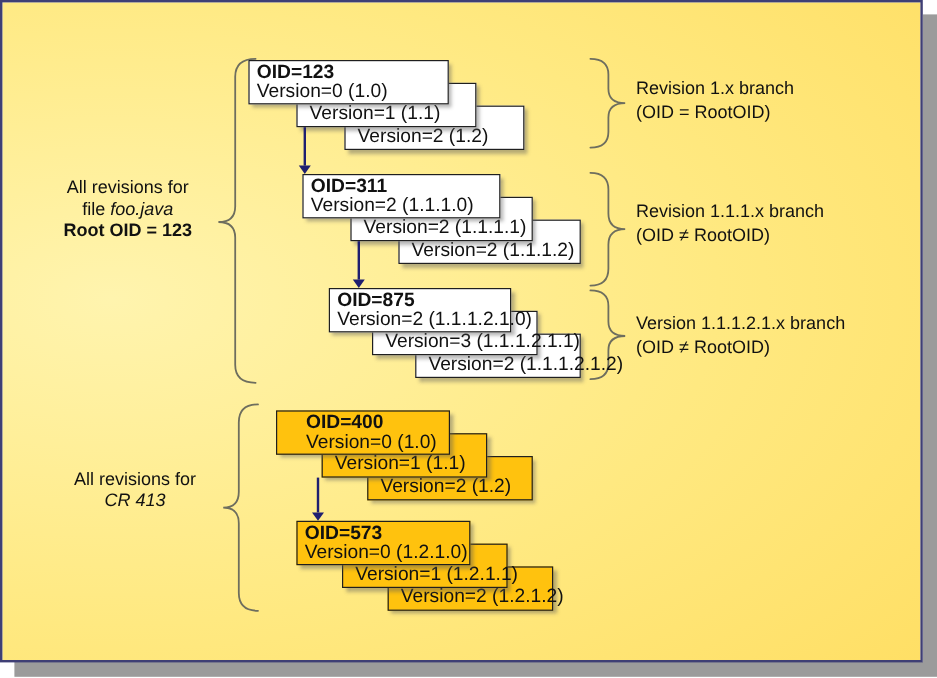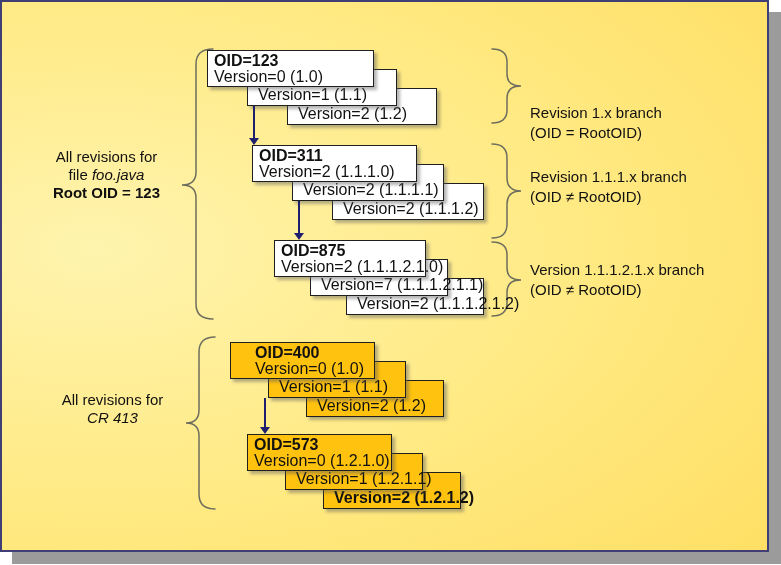--- a/index.html
+++ b/index.html
@@ -62,21 +62,21 @@
       <div>All revisions for</div>
       <div><span>file </span><span class="it">foo.java</span></div>
       <div class="bd">Root OID = 123</div>
     </div>
 
     <div class="left-label" style="left:18px;top:389px;">
       <div>All revisions for</div>
       <div><span class="it">CR 413</span></div>
     </div>
 
-    <div class="right-label" style="top:62px;margin-top:39px;">
+    <div class="right-label" style="top:62px;">
       <div>Revision 1.x branch</div>
       <div>(OID = RootOID)</div>
     </div>
     <div class="right-label" style="top:165px;">
       <div>Revision 1.1.1.x branch</div>
       <div>(OID ≠ RootOID)</div>
     </div>
     <div class="right-label" style="top:258px;">
       <div>Version 1.1.1.2.1.x branch</div>
       <div>(OID ≠ RootOID)</div>
@@ -111,21 +111,21 @@
 
     <div class="arrow" style="left:292px;top:199px;height:39px;">
       <div class="arrow-line"></div>
       <div class="arrow-head"></div>
     </div>
 
     <div class="box back z1" style="left:344px;top:276px;width:138px;">
       <div class="box-line">Version=2 (1.1.1.2.1.2)</div>
     </div>
     <div class="box back z2" style="left:308px;top:257px;width:138px;">
-      <div class="box-line">Version=7 (1.1.1.2.1.1)</div>
+      <div class="box-line">Version=3 (1.1.1.2.1.1)</div>
     </div>
     <div class="box z3" style="left:272px;top:238px;width:152px;">
       <div class="box-title">OID=875</div>
       <div class="box-line">Version=2 (1.1.1.2.1.0)</div>
     </div>
 
     <div class="box orange back z1" style="left:304px;top:378px;width:138px;">
       <div class="box-line">Version=2 (1.2)</div>
     </div>
     <div class="box orange back z2" style="left:266px;top:359px;width:138px;">
@@ -134,21 +134,21 @@
     <div class="box orange z3" style="left:228px;top:340px;width:145px;padding-left:18px;">
       <div class="box-title">OID=400</div>
       <div class="box-line">Version=0 (1.0)</div>
     </div>
 
     <div class="arrow" style="left:258px;top:396px;height:36px;">
       <div class="arrow-line"></div>
       <div class="arrow-head"></div>
     </div>
 
-    <div class="box orange back z1" style="left:321px;top:470px;width:138px;font-weight:bold;">
+    <div class="box orange back z1" style="left:321px;top:470px;width:138px;">
       <div class="box-line">Version=2 (1.2.1.2)</div>
     </div>
     <div class="box orange back z2" style="left:283px;top:451px;width:138px;">
       <div class="box-line">Version=1 (1.2.1.1)</div>
     </div>
     <div class="box orange z3" style="left:245px;top:432px;width:145px;">
       <div class="box-title">OID=573</div>
       <div class="box-line">Version=0 (1.2.1.0)</div>
     </div>
 

